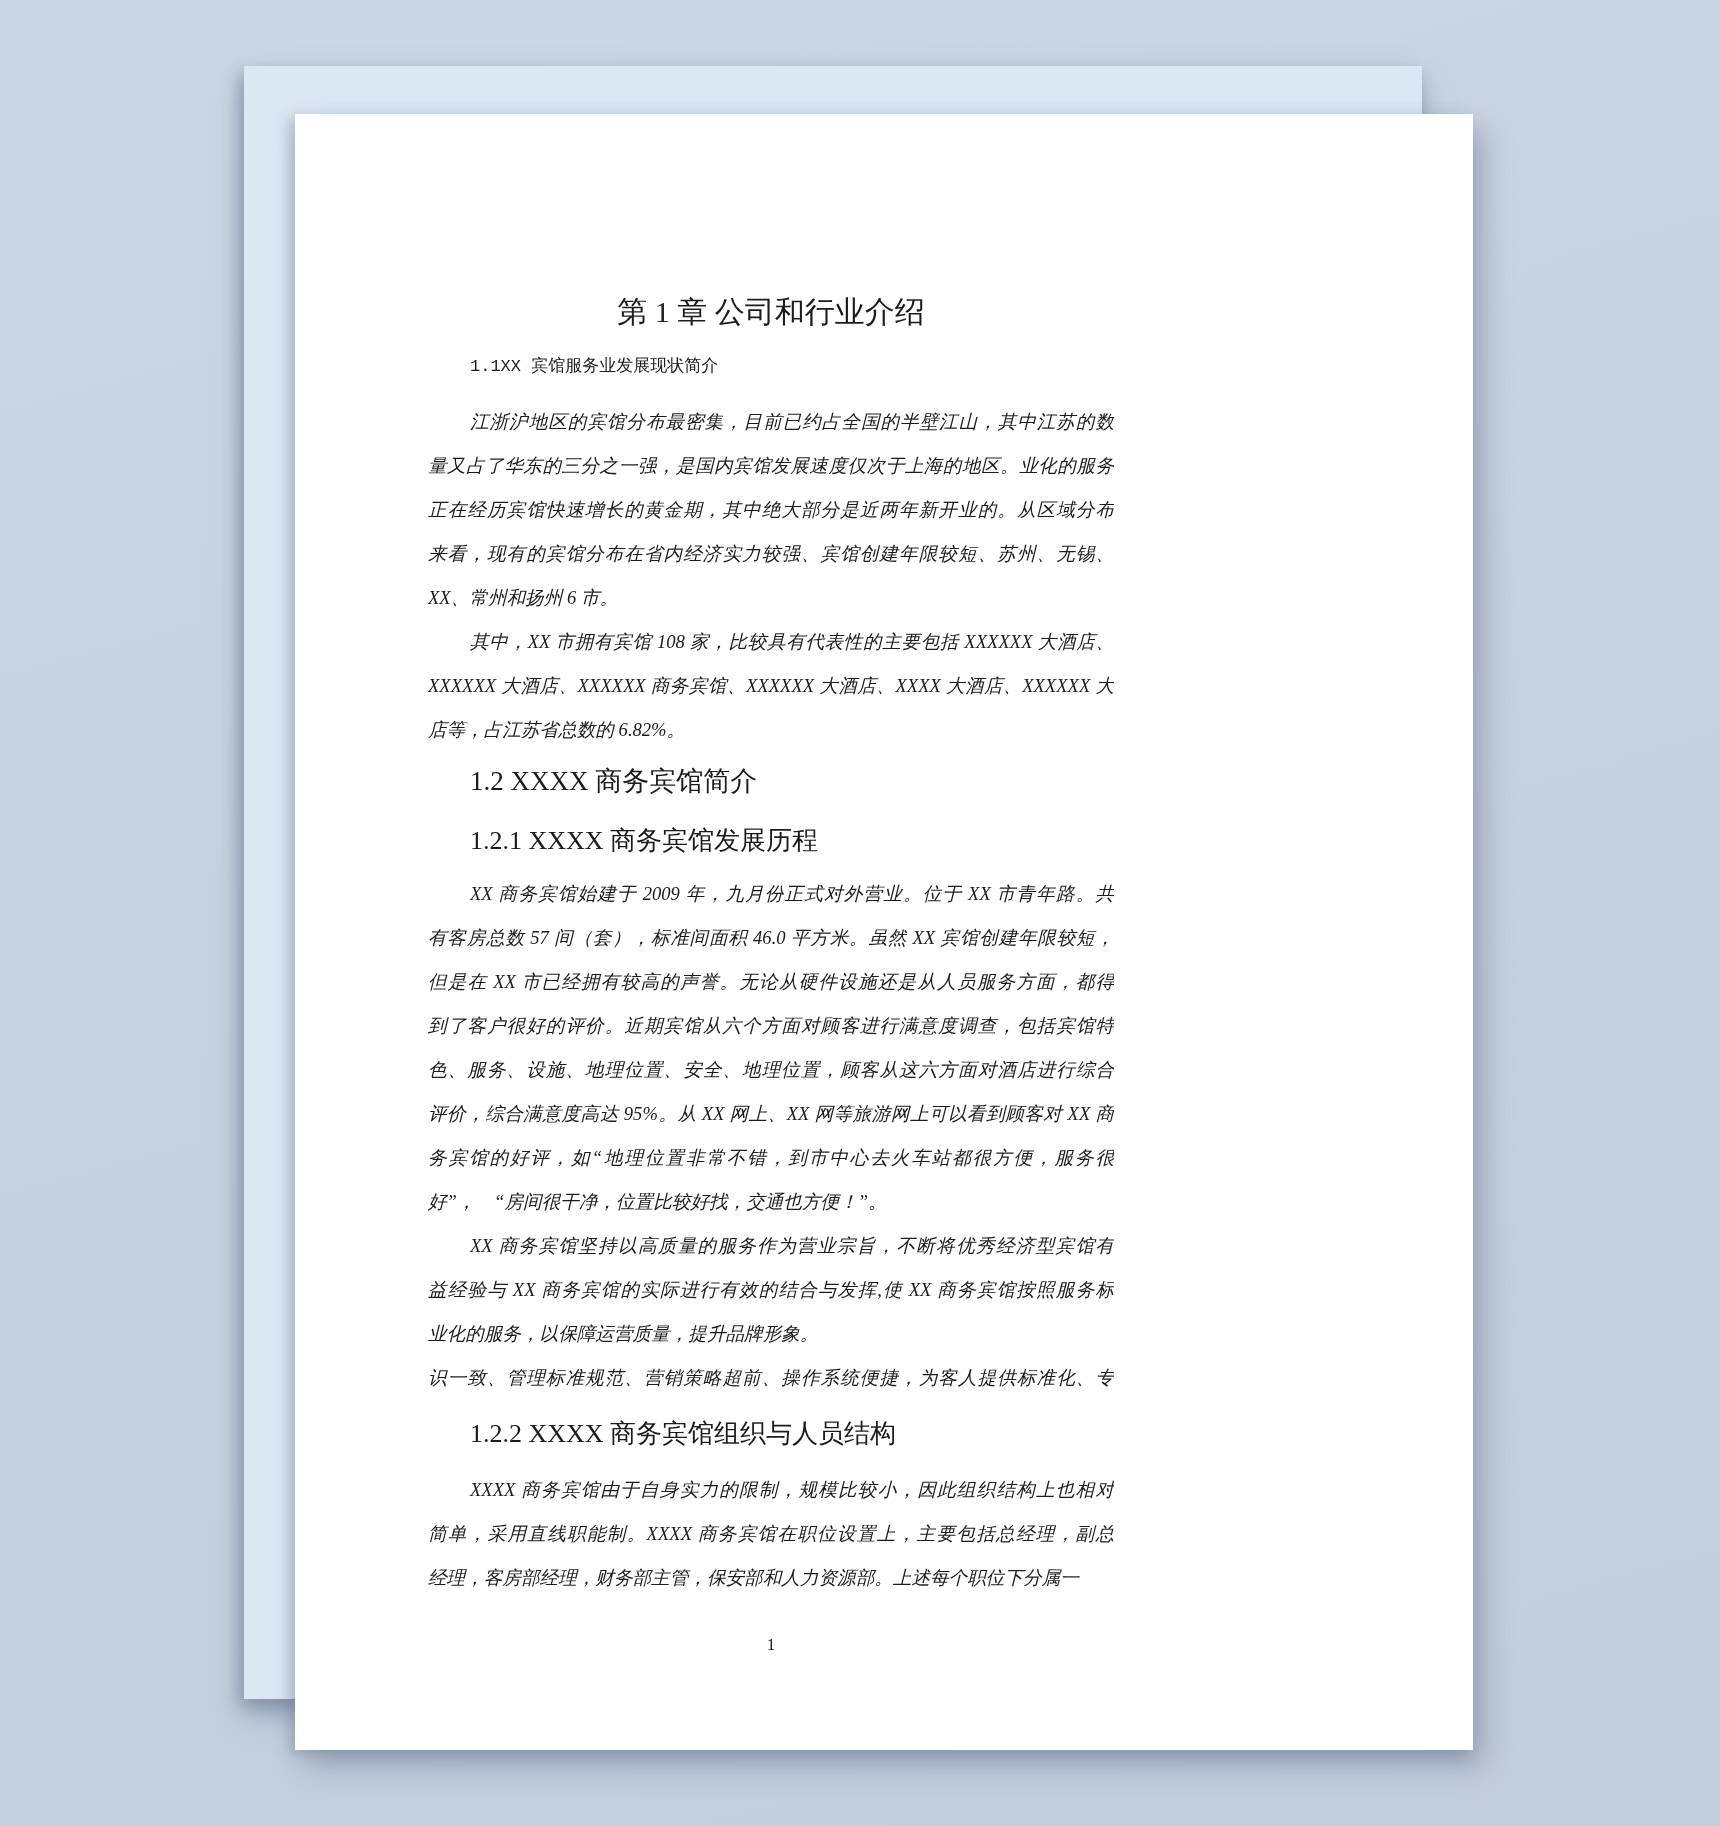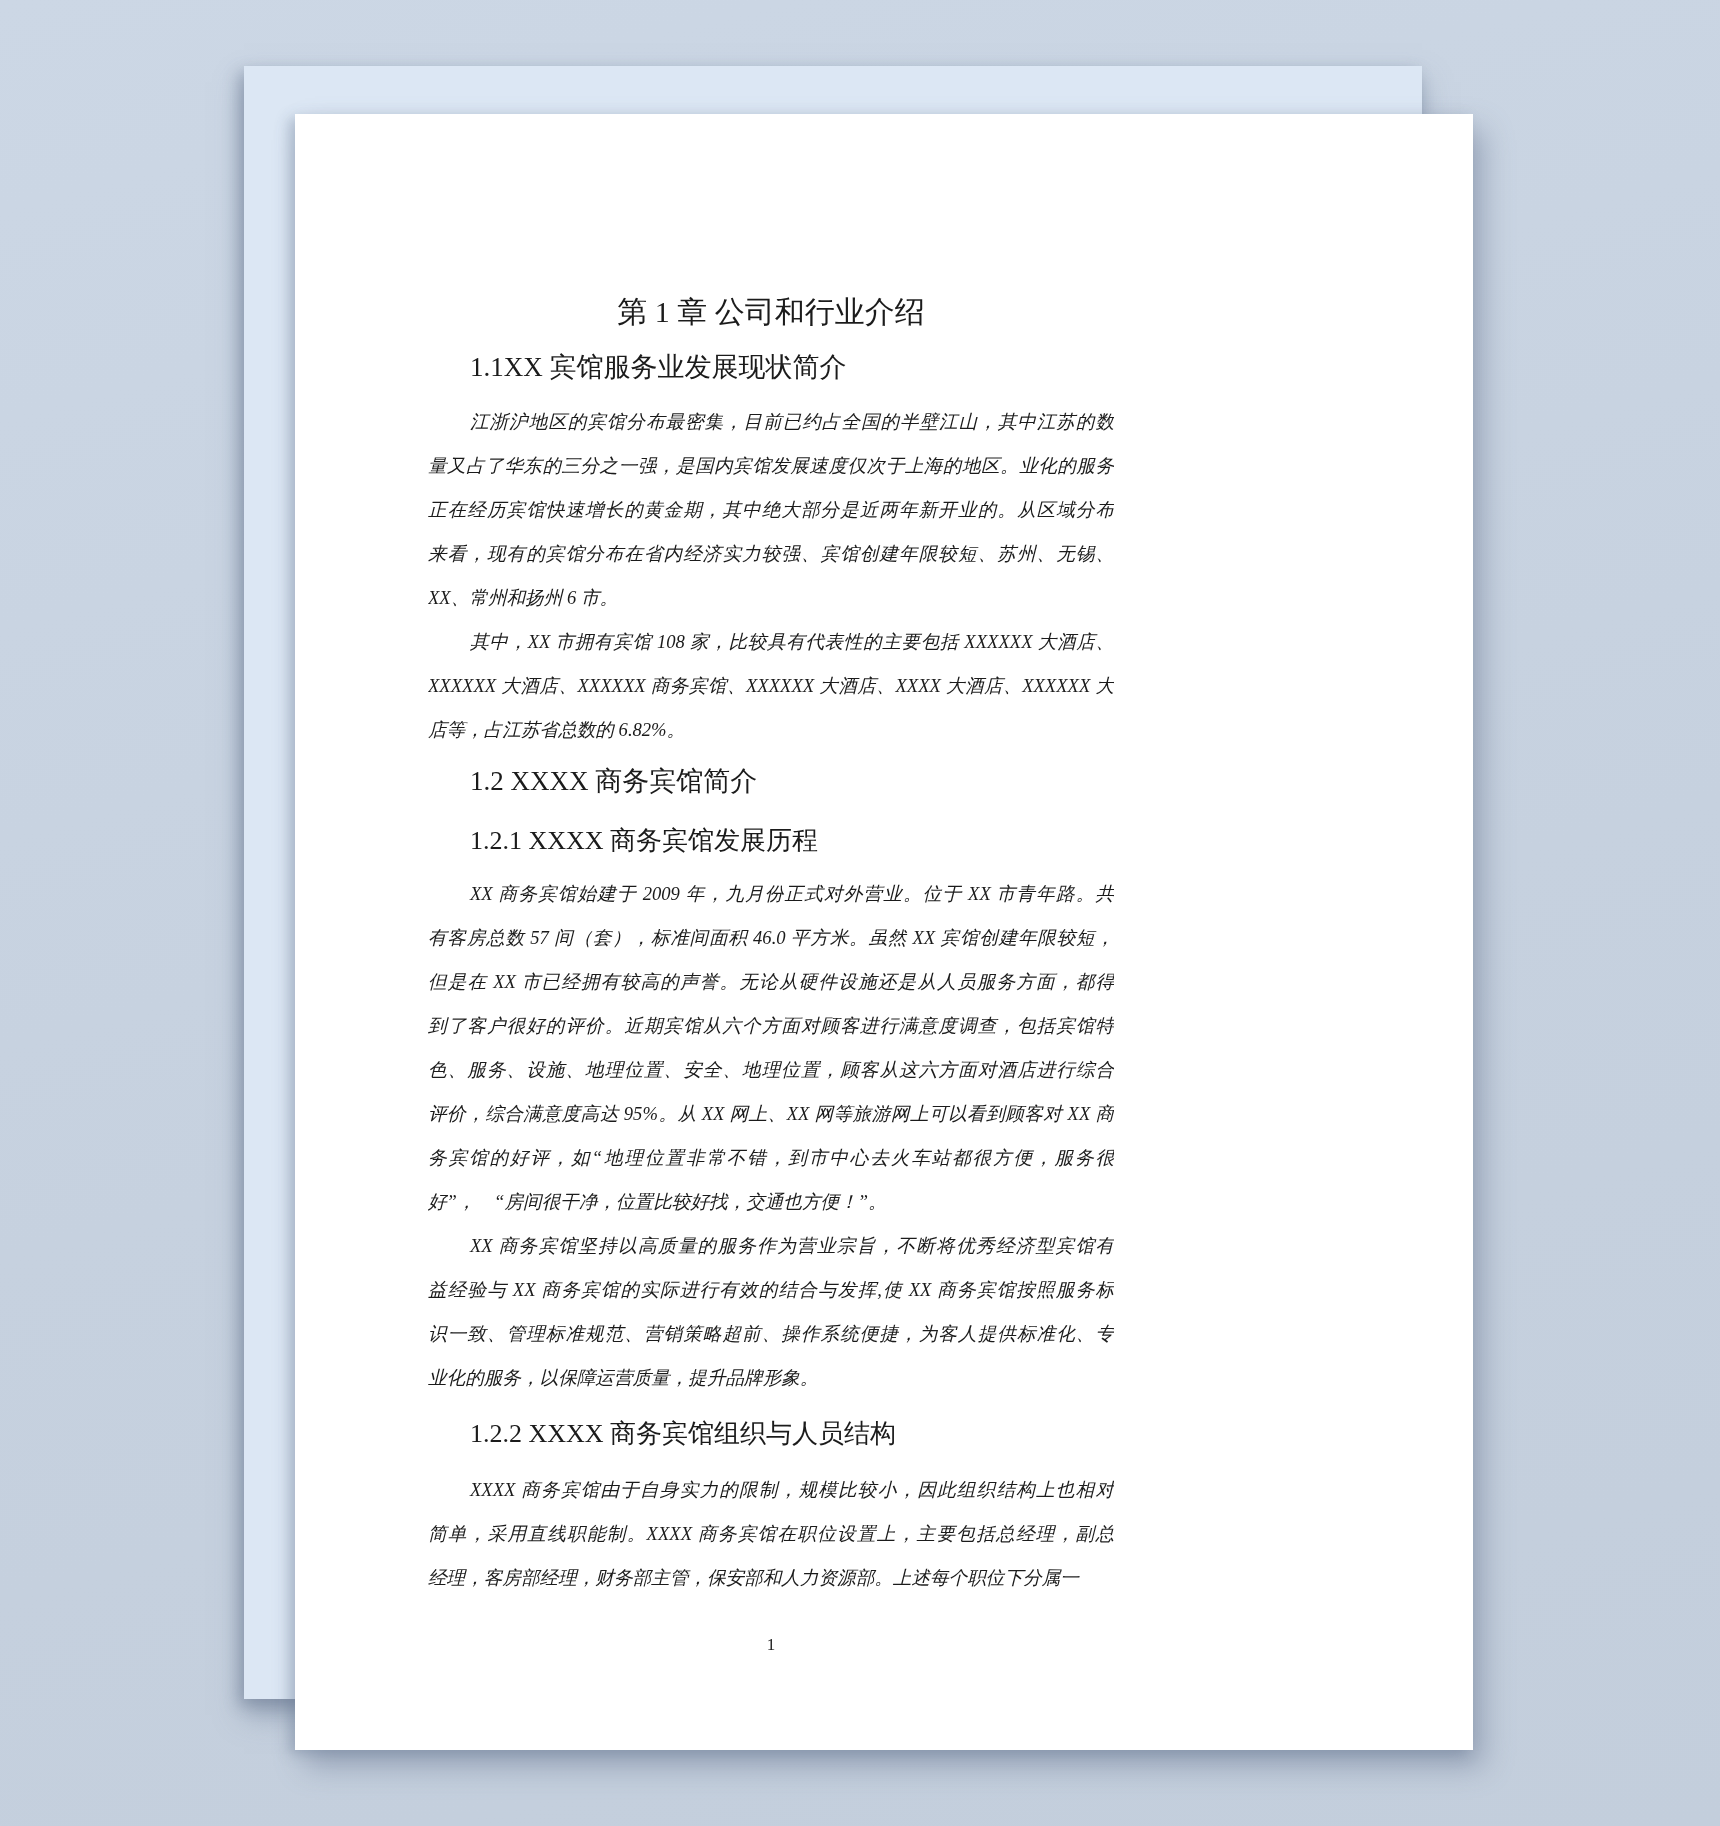--- a/index.html
+++ b/index.html
@@ -21,21 +21,21 @@
   }
   .text-col{
     position:absolute;left:133px;top:0;width:686px;
     color:#1b1b1b;
   }
   .doc-title{
     margin-top:176px;line-height:44px;font-size:30px;
     text-align:center;white-space:pre;
   }
   .hsec{line-height:44px;padding-left:42px;}
-  .h-11{margin-top:11px;font-size:27px;}
+  .h-11{margin-top:11px;font-size:17px;font-family:Liberation Mono, monospace;}
   .h-12{margin-top:7px;font-size:27px;}
   .h-121{margin-top:16px;font-size:26px;}
   .h-122{margin-top:12px;font-size:26px;}
   .para{margin:0;}
   .para.p1{margin-top:11px;}
   .para.p3{margin-top:9px;}
   .para.p5{margin-top:12px;}
   .bl{
     font-size:18.6px;line-height:44px;height:44px;overflow:hidden;
     text-align:justify;text-align-last:justify;text-justify:inter-character;font-style:italic;
@@ -85,22 +85,22 @@
         <div class="bl">到了客户很好的评价。近期宾馆从六个方面对顾客进行满意度调查，包括宾馆特</div>
         <div class="bl">色、服务、设施、地理位置、安全、地理位置，顾客从这六方面对酒店进行综合</div>
         <div class="bl">评价，综合满意度高达 95%。从 XX 网上、XX 网等旅游网上可以看到顾客对 XX 商</div>
         <div class="bl">务宾馆的好评，如“地理位置非常不错，到市中心去火车站都很方便，服务很</div>
         <div class="bl end">好”，　“房间很干净，位置比较好找，交通也方便！”。</div>
       </div>
 
       <div class="para p4">
         <div class="bl ind">XX 商务宾馆坚持以高质量的服务作为营业宗旨，不断将优秀经济型宾馆有</div>
         <div class="bl">益经验与 XX 商务宾馆的实际进行有效的结合与发挥,使 XX 商务宾馆按照服务标</div>
+        <div class="bl end">业化的服务，以保障运营质量，提升品牌形象。</div>
         <div class="bl">识一致、管理标准规范、营销策略超前、操作系统便捷，为客人提供标准化、专</div>
-        <div class="bl end">业化的服务，以保障运营质量，提升品牌形象。</div>
       </div>
 
       <div class="hsec h-122">1.2.2 XXXX 商务宾馆组织与人员结构</div>
 
       <div class="para p5">
         <div class="bl ind">XXXX 商务宾馆由于自身实力的限制，规模比较小，因此组织结构上也相对</div>
         <div class="bl">简单，采用直线职能制。XXXX 商务宾馆在职位设置上，主要包括总经理，副总</div>
         <div class="bl end">经理，客房部经理，财务部主管，保安部和人力资源部。上述每个职位下分属一</div>
       </div>
 

